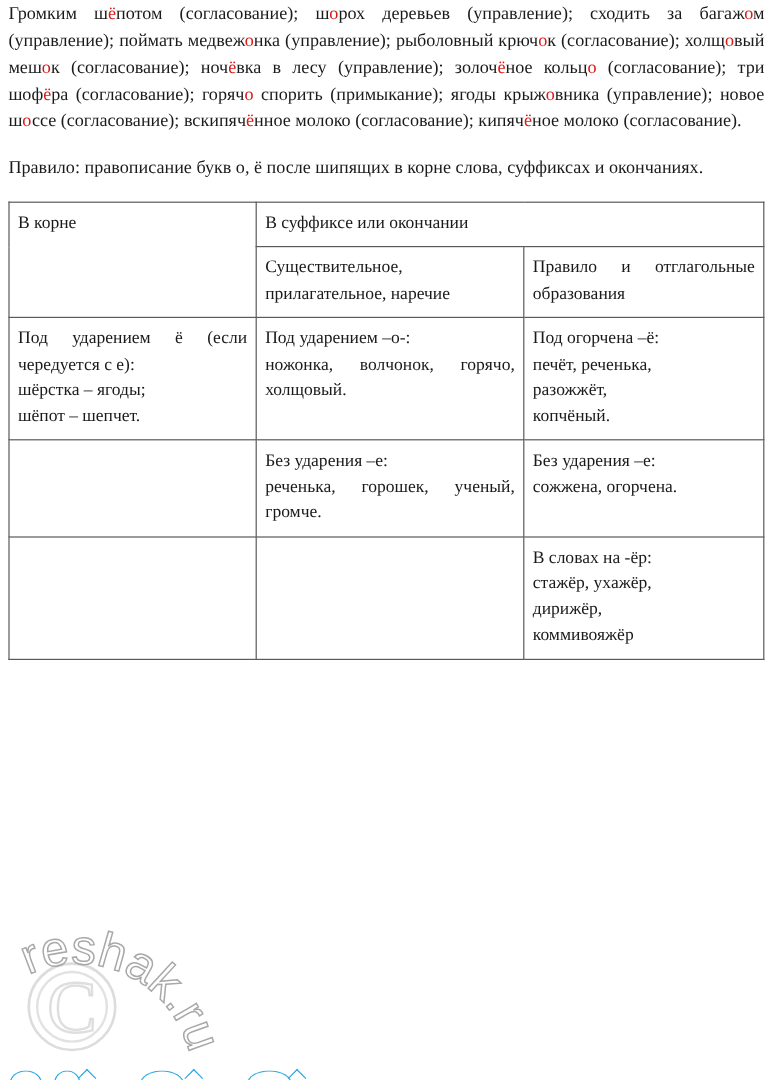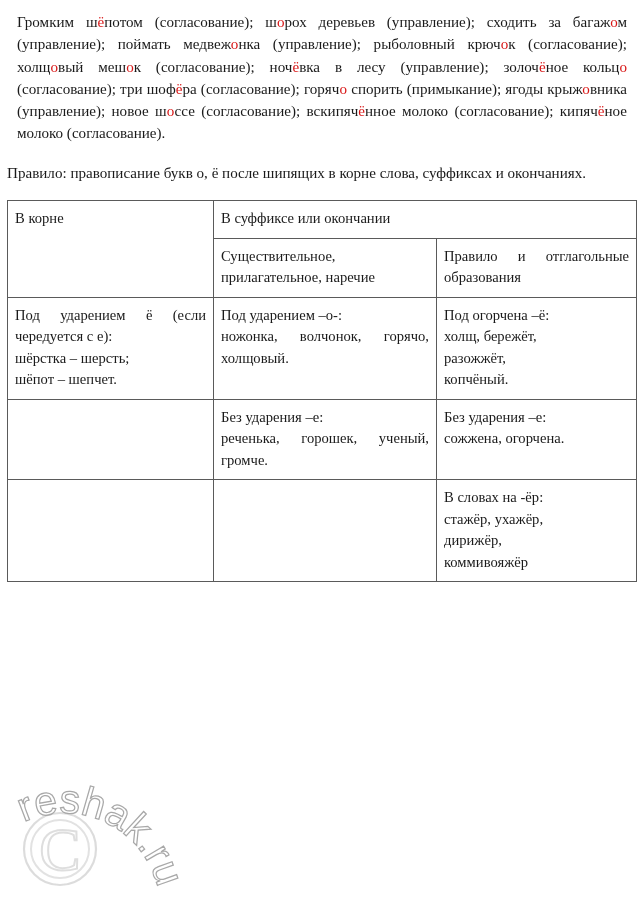--- a/index.html
+++ b/index.html
@@ -23,21 +23,21 @@
     box-sizing: border-box;
     padding: 0 6px;
   }
 
   
   .answer-par {
     text-align: justify;
     text-align-last: left;
     font-size: 15.1px;
     line-height: 22.3px;
-    margin: 10px;
+    margin: 0;
     padding: 1px 1px 0 1px;
     hyphens: none;
   }
   .answer-par .o { color: #d81717; }
 
   .rule-par {
     text-align: justify;
     text-align-last: left;
     font-size: 15.1px;
     line-height: 22.5px;
@@ -178,30 +178,30 @@
       </tr>
 
       <tr>
         <td class="cell-head j">Существительное, прилагательное, наречие</td>
         <td class="cell-head j">Правило и отглагольные образования</td>
       </tr>
 
       <tr>
         <td>
           <div class="cell-line j">Под ударением ё (если чередуется с е):</div>
-          <div class="cell-line cell-gap">шёрстка – шерсть;</div>
+          <div class="cell-line cell-gap">шёрстка – ягоды;</div>
           <div class="cell-line cell-gap-sm">шёпот – шепчет.</div>
         </td>
         <td>
           <div class="cell-line">Под ударением –о-:</div>
           <div class="cell-line cell-gap j">ножонка, волчонок, горячо, холщовый.</div>
         </td>
         <td>
           <div class="cell-line">Под огорчена –ё:</div>
-          <div class="cell-line cell-gap j">холщ, бережёт,</div>
+          <div class="cell-line cell-gap j">печёт, реченька,</div>
           <div class="cell-line">разожжёт,</div>
           <div class="cell-line">копчёный.</div>
         </td>
       </tr>
 
       <tr>
         <td class="empty-cell">&nbsp;</td>
         <td>
           <div class="cell-line">Без ударения –е:</div>
           <div class="cell-line cell-gap j">реченька, горошек, ученый, громче.</div>

